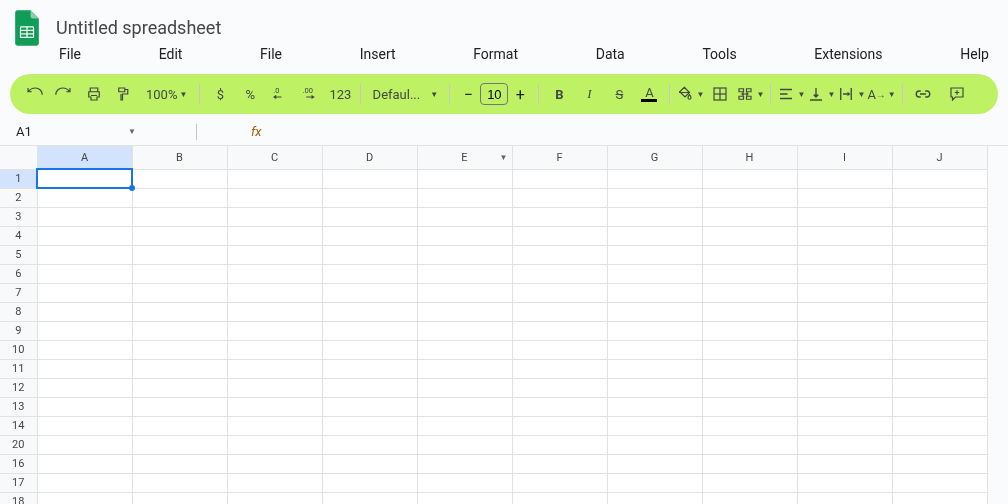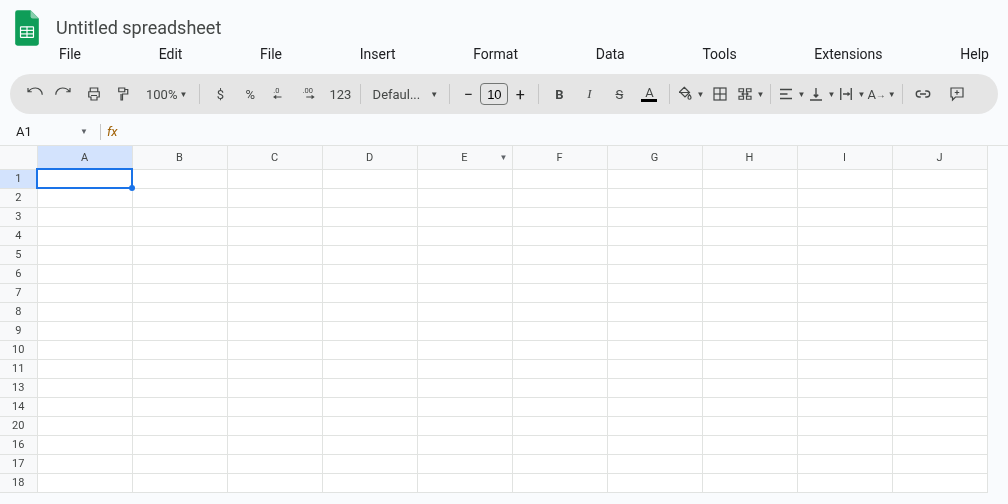--- a/index.html
+++ b/index.html
@@ -4,32 +4,32 @@
 <style>
 * { box-sizing: border-box; margin: 0; padding: 0; }
 body { font-family: 'Google Sans', Roboto, Arial, sans-serif; font-size: 13px; color: #1f1f1f; background: #f9fbfd; width: 1008px; height: 504px; overflow: hidden; }
 .header { display: flex; align-items: flex-start; padding: 8px 12px 0 12px; gap: 10px; }
 .logo { width: 30px; height: 40px; display: flex; align-items: center; justify-content: center; }
 .logo svg { width: 26px; height: 36px; }
 .title-area { flex: 1; margin-top: 7px; }
 .doc-title { font-size: 18px; color: #444746; padding: 2px 4px; }
 .menu-bar { display: flex; gap: 2px; margin-top: 2px; justify-content: space-between; }
 .menu-item { padding: 4px 7px; font-size: 14px; color: #202124; border-radius: 4px; cursor: pointer; }
-.toolbar { display: flex; align-items: center; padding: 4px 10px; margin: 8px 10px 4px 10px; background: #e5e5e5; border-radius: 24px; height: 40px; gap: 2px; }
+.toolbar { display: flex; align-items: center; padding: 4px 10px; margin: 8px 10px 4px 10px; background: #bef264; border-radius: 24px; height: 40px; gap: 2px; }
 .tb-btn { display: flex; align-items: center; justify-content: center; min-width: 28px; height: 28px; border-radius: 4px; cursor: pointer; color: #444746; font-size: 13px; }
 .tb-sep { width: 1px; height: 20px; background: #c7c7c7; margin: 0 4px; }
 .tb-zoom { padding: 0 6px; }
 .tb-font { padding: 0 8px; width: 76px; overflow: hidden; white-space: nowrap; gap: 8px; }
 .tb-fontsize { display: flex; align-items: center; }
 .fs-input { width: 28px; height: 22px; border: 1px solid #747775; border-radius: 4px; text-align: center; font-size: 13px; background: transparent; }
 .fs-btn { width: 24px; height: 24px; display: flex; align-items: center; justify-content: center; cursor: pointer; border-radius: 4px; font-size: 16px; }
 .text-color-btn { flex-direction: column; }
 .color-bar { width: 16px; height: 3px; }
 .dd-caret { font-size: 8px; margin-left: 2px; }
-.name-box-row { display: flex; align-items: center; padding: 4px 0 4px 10px; border-bottom: 1px solid #e1e3e1; height: 28px; }
+.name-box-row { display: flex; align-items: center; padding: 4px 0 4px 10px; border-bottom: 1px solid #e1e3e1; height: 28px; gap: 48px; }
 .name-box { width: 64px; font-size: 13px; padding-left: 6px; }
 .nb-caret { font-size: 8px; color: #5f6368; padding: 0 6px; cursor: pointer; }
 .nb-sep { width: 1px; height: 16px; background: #c7c7c7; margin: 0 6px; }
 .fx { font-style: italic; color: #a16207; font-size: 13px; }
 .formula-input { flex: 1; border: none; outline: none; background: transparent; padding-left: 8px; font-size: 13px; }
 .grid-container { display: flex; }
 .grid { border-collapse: collapse; table-layout: fixed; }
 .corner { width: 37px; height: 23px; background: #f8f9fa; border: 1px solid #e1e3e1; border-left: none; border-top: none; }
 .col-hdr { height: 23px; background: #f8f9fa; border: 1px solid #e1e3e1; border-top: none; text-align: center; font-size: 11px; color: #444746; font-weight: normal; position: relative; }
 .col-hdr.w1 { width: 95px; }
@@ -356,20 +356,33 @@
           <td class="cell"></td>
           <td class="cell"></td>
           <td class="cell"></td>
           <td class="cell"></td>
           <td class="cell"></td>
           <td class="cell"></td>
           <td class="cell"></td>
           <td class="cell"></td>
         </tr>
         <tr>
+          <th class="row-hdr">12</th>
+          <td class="cell"></td>
+          <td class="cell"></td>
+          <td class="cell"></td>
+          <td class="cell"></td>
+          <td class="cell"></td>
+          <td class="cell"></td>
+          <td class="cell"></td>
+          <td class="cell"></td>
+          <td class="cell"></td>
+          <td class="cell"></td>
+        </tr>
+        <tr>
           <th class="row-hdr">13</th>
           <td class="cell"></td>
           <td class="cell"></td>
           <td class="cell"></td>
           <td class="cell"></td>
           <td class="cell"></td>
           <td class="cell"></td>
           <td class="cell"></td>
           <td class="cell"></td>
           <td class="cell"></td>

